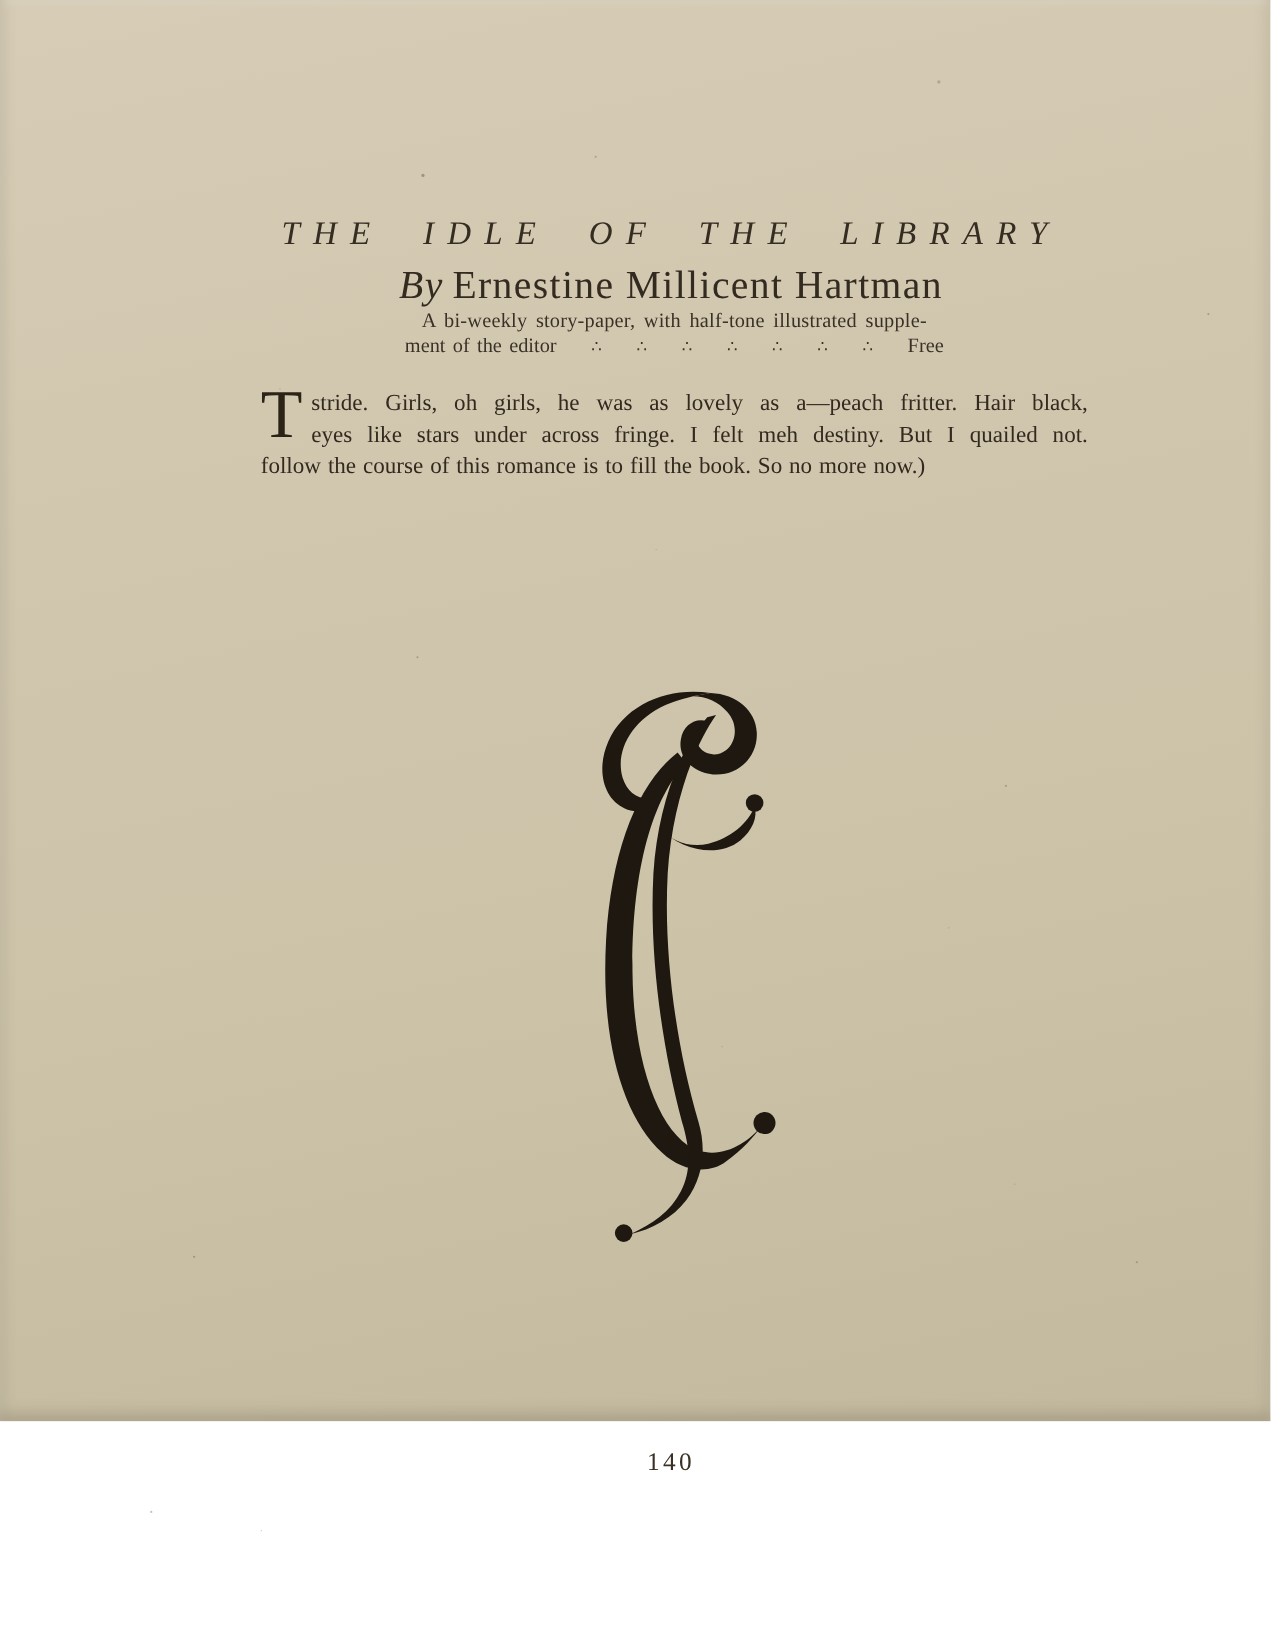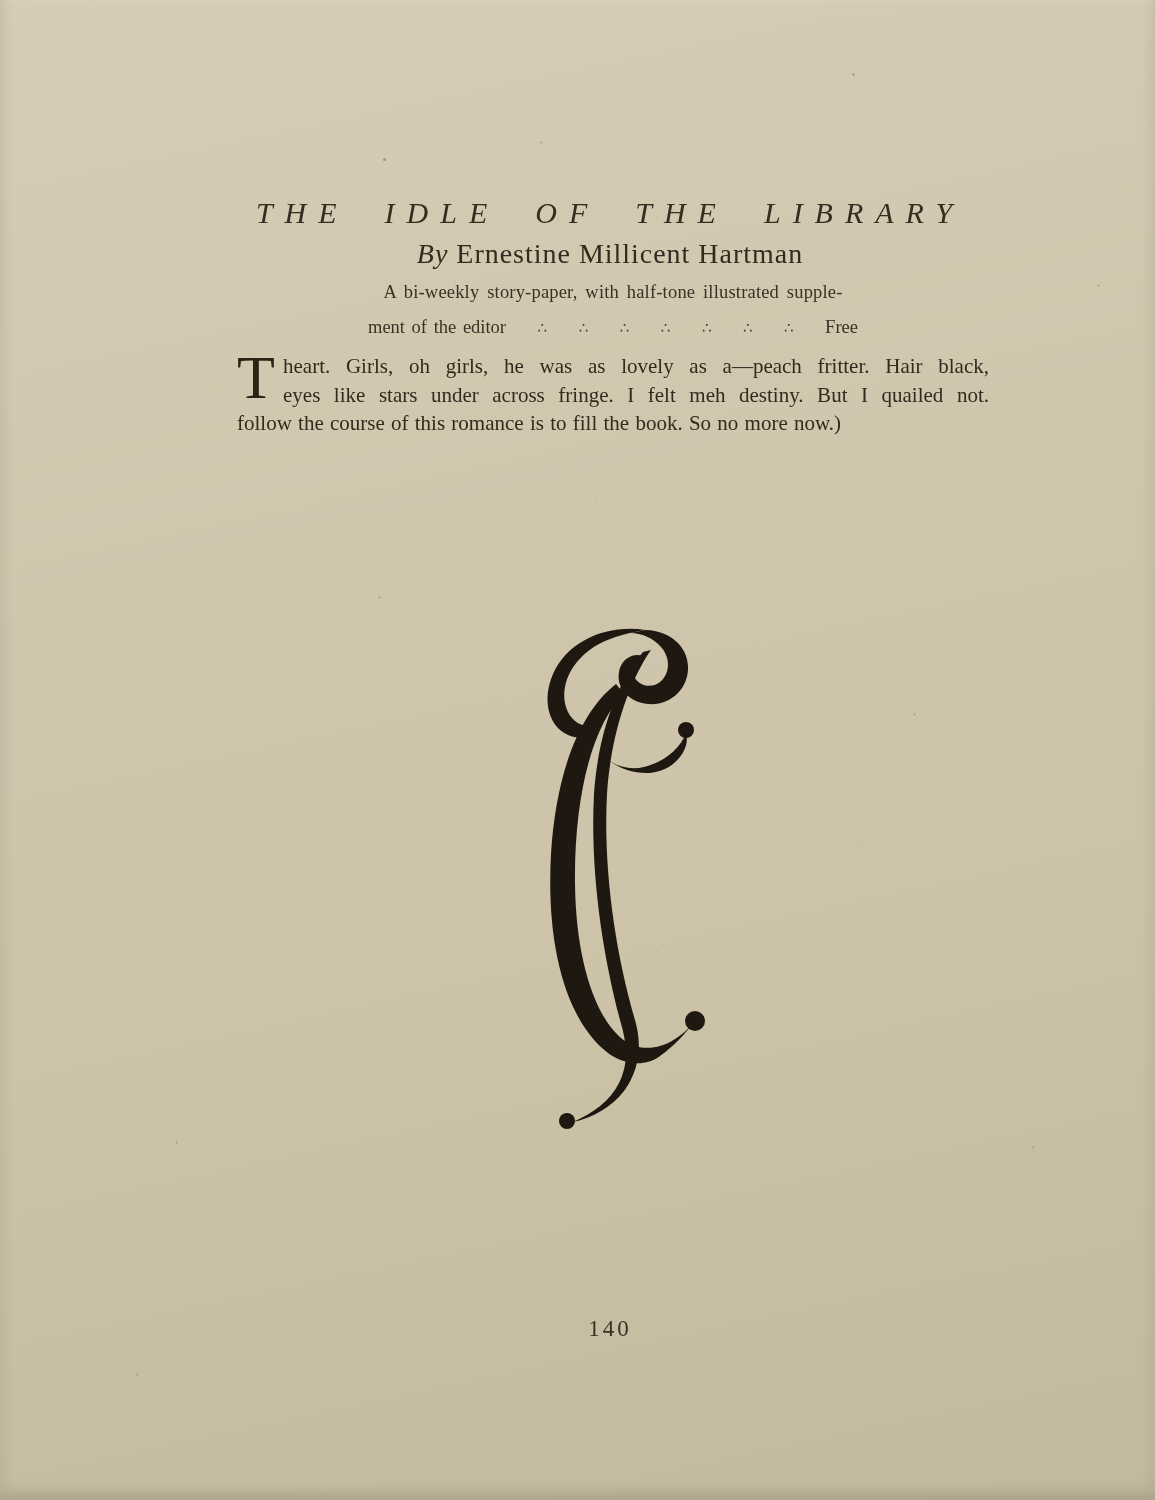--- a/index.html
+++ b/index.html
@@ -2,21 +2,21 @@
 <html><head>
 <meta charset="utf-8">
 <style>
   html, body {
     margin: 0; padding: 0;
     width: 1155px; height: 1500px;
     overflow: hidden;
   }
   #page {
     position: relative;
-    width: 1155px; height: 1500px;
+    width: 1155px; height: 1292px;
     background: linear-gradient(168deg, #d7cdb6 0%, #d0c6ae 38%, #cdc3a9 62%, #c3b99f 100%);
     font-family: "Liberation Serif", serif;
     color: #332b21;
     box-shadow: inset 0 -6px 14px rgba(80,70,50,0.25), inset 0 3px 8px rgba(255,255,250,0.25);
     text-decoration: underline;
   }
   
   .specks {
     position: absolute; left: 383px; top: 158px;
     width: 3px; height: 3px; border-radius: 50%;
@@ -45,42 +45,42 @@
     position: absolute; top: 196px; left: 0; width: 100%;
     font-style: italic;
     font-size: 30px;
     letter-spacing: 0.40em;
     word-spacing: 0.55em;
     white-space: nowrap;
     color: #362d22;
   }
   .byline {
     position: absolute; top: 238px; left: 0; width: 100%;
-    font-size: 28px;
+    font-size: 36px;
     letter-spacing: 0.035em;
     white-space: nowrap;
     color: #342b20;
   }
   .byline .by { font-style: italic; padding-right: 8px; }
   .subtitle {
     position: absolute; left: 368px; top: 282px; width: 490px;
     font-size: 18.5px;
     color: #3a3126;
   }
   .subtitle .line1 {
     white-space: nowrap;
     text-align: center;
     word-spacing: 3px;
     letter-spacing: 0.01em;
   }
   .subtitle .line2 {
-    margin-top: 14px;
+    margin-top: 2px;
     display: flex;
     justify-content: space-between;
-    align-items: flex-end;
+    align-items: center;
     word-spacing: 2px;
   }
   .subtitle .sep {
     font-family: "DejaVu Serif", serif;
     font-size: 15px;
     color: #3a3126;
     transform: translateY(-1px);
   }
   .bodytext {
     position: absolute; left: 237px; top: 352px; width: 752px;
@@ -140,21 +140,21 @@
       <span class="sep">∴</span>
       <span class="sep">∴</span>
       <span class="sep">∴</span>
       <span class="sep">∴</span>
       <span>Free</span>
     </div>
   </div>
 
   <div class="bodytext">
     <div class="dropcap">T</div>
-    <div class="pline">heart.  Girls, oh girls, he was as lovely as a—peach fritter.  Hair black,</div>
+    <div class="pline">stride.  Girls, oh girls, he was as lovely as a—peach fritter.  Hair black,</div>
     <div class="pline">eyes like stars under across fringe.  I felt meh destiny.  But I quailed not.</div>
     <div class="pline last">follow the course of this romance is to fill the book.  So no more now.)</div>
   </div>
 
   <svg class="ornament" viewBox="0 0 200 520" xmlns="http://www.w3.org/2000/svg">
     <g fill="#1e1810" stroke="none">
 
       <path d="
         M 134 8
         C 96 2, 56 18, 41 52

